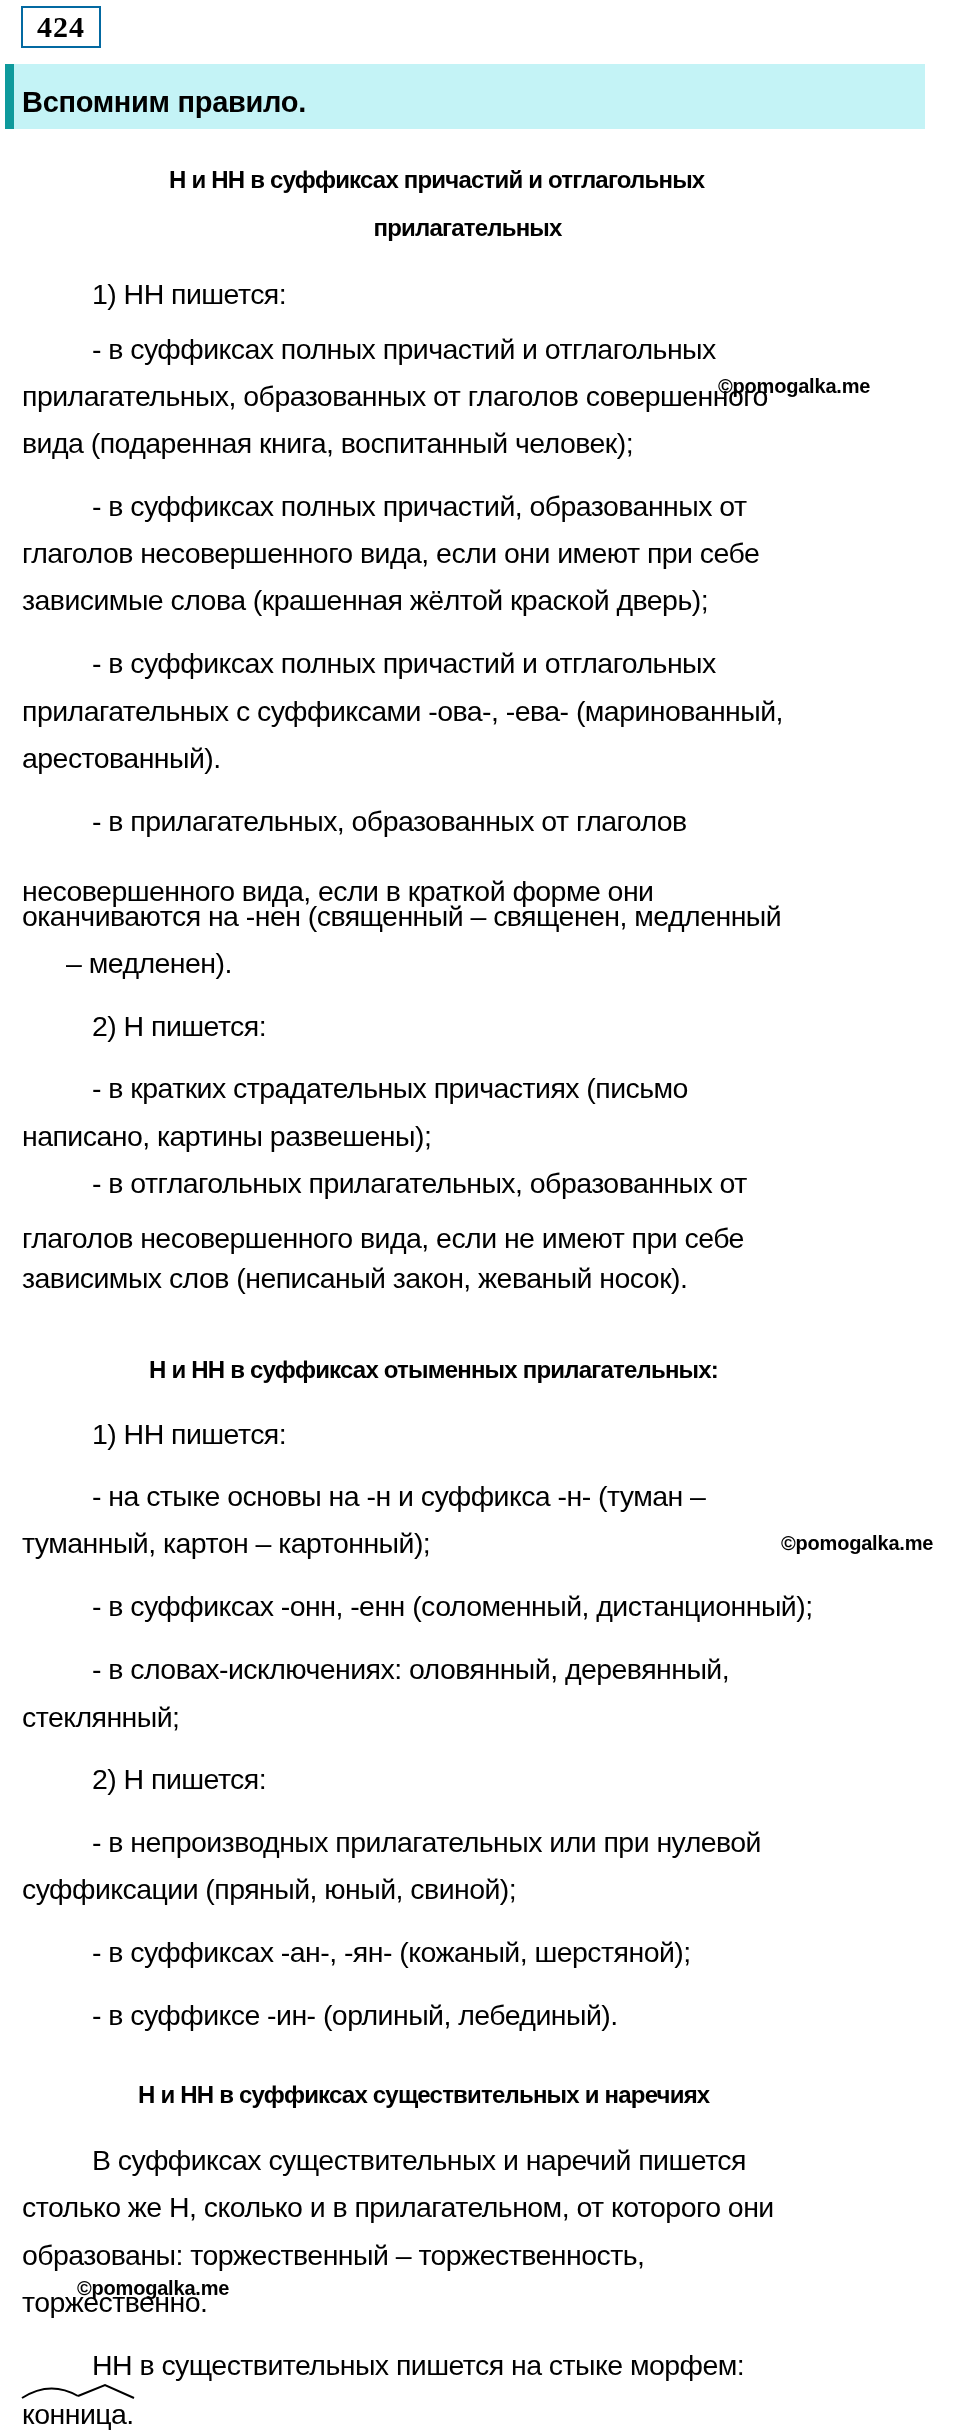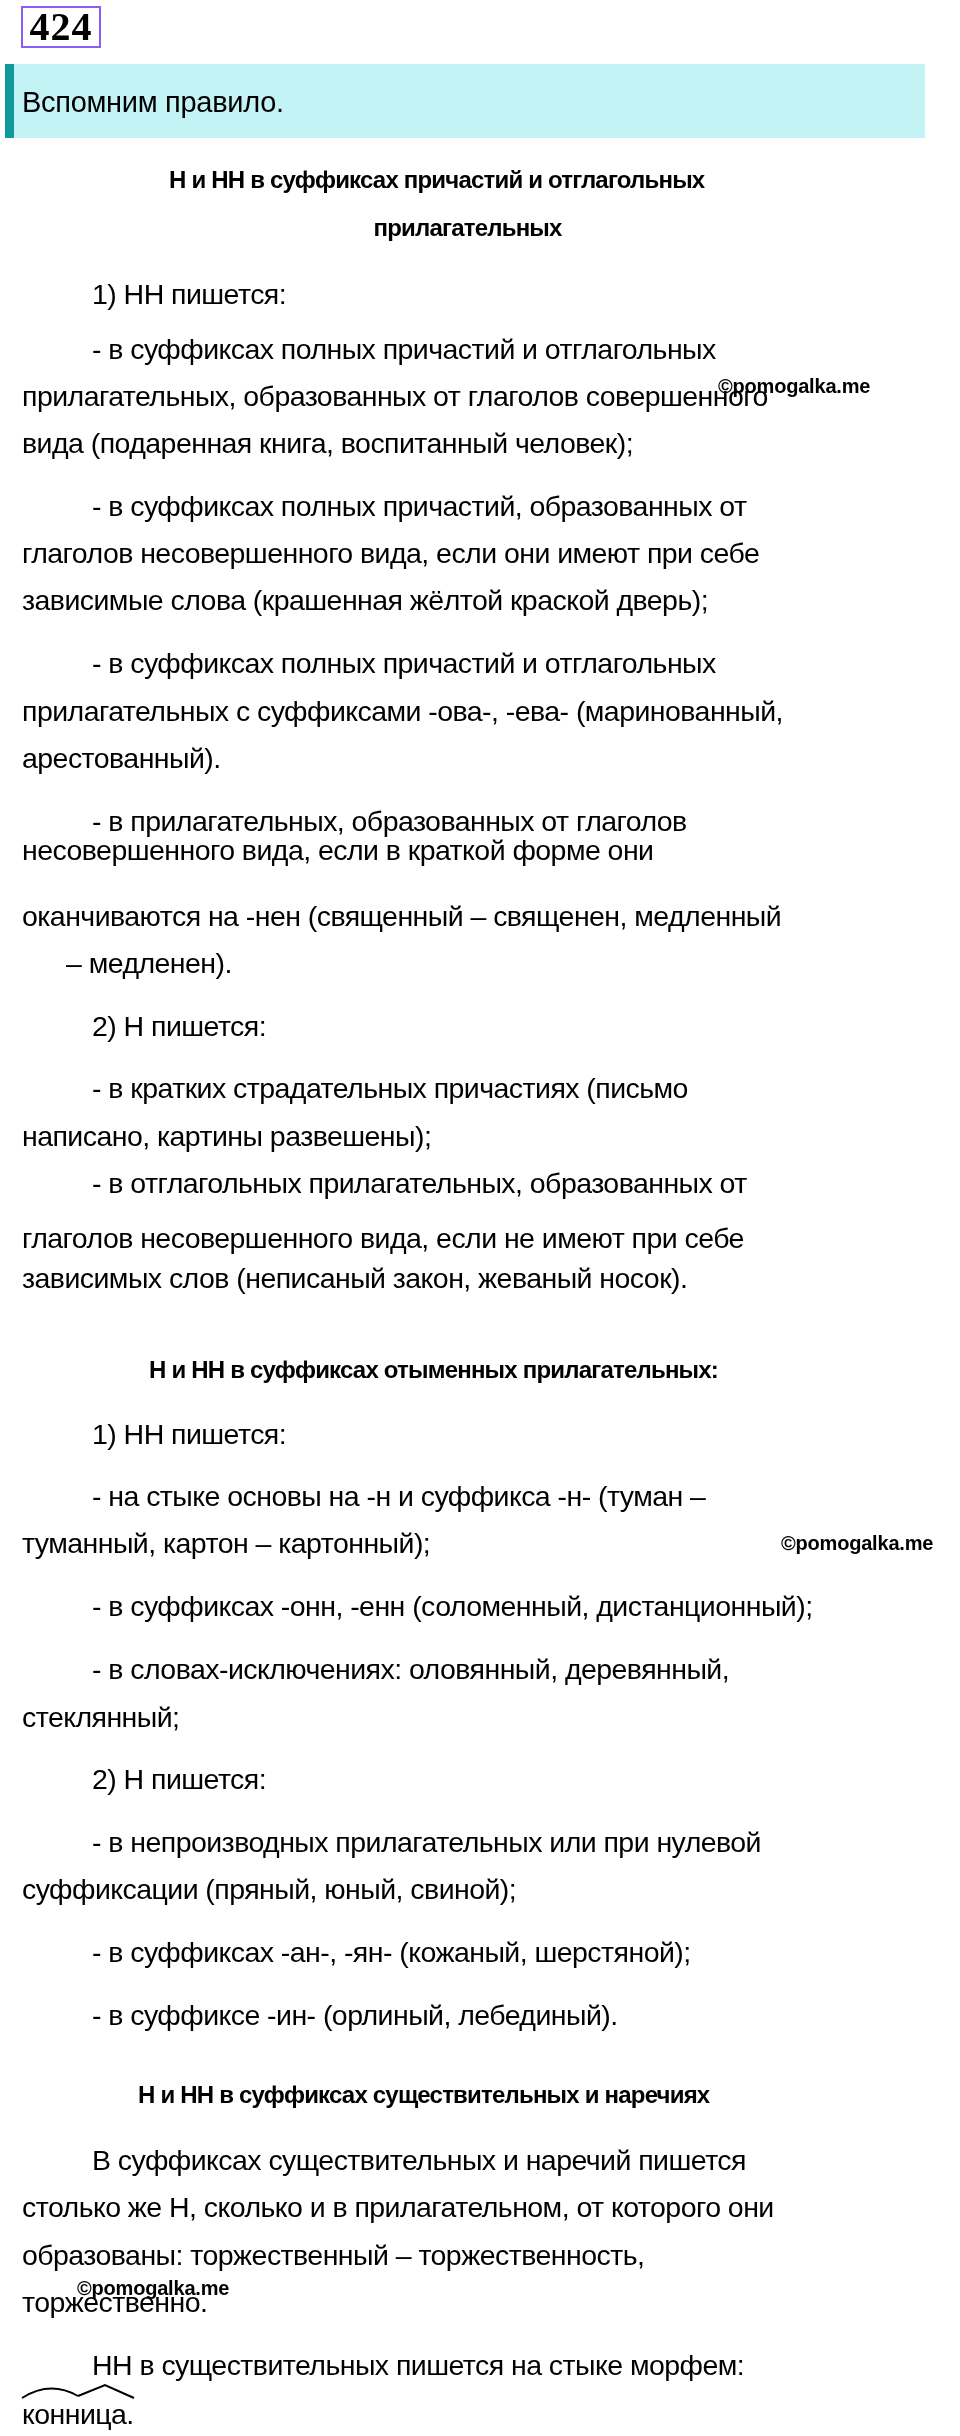--- a/index.html
+++ b/index.html
@@ -1,26 +1,26 @@
 <!DOCTYPE html>
 <html><head>
 <meta charset="utf-8">
 <style>
   html, body { margin: 0; padding: 0; background: #ffffff; }
   body { width: 960px; height: 2436px; position: relative; overflow: hidden;
          font-family: "Liberation Sans", "DejaVu Sans", sans-serif; color: #000; }
   .task-number {
     position: absolute; left: 21px; top: 6px; width: 76px; height: 38px;
-    border: 2px solid #8b5cf6; box-sizing: content-box;
+    border: 2px solid #0369a1; box-sizing: content-box;
     font-family: "Liberation Serif", "DejaVu Serif", serif; font-weight: bold;
-    font-size: 40px; line-height: 38px; text-align: center; letter-spacing: 1px;
+    font-size: 30px; line-height: 38px; text-align: center; letter-spacing: 1px;
   }
   .banner {
-    position: absolute; left: 5px; top: 64px; width: 920px; height: 74px;
-    background: #c4f3f6; border-left: 9px solid #0e9a9c; box-sizing: border-box;
+    position: absolute; left: 5px; top: 64px; width: 920px; height: 65px;
+    background: #c4f3f6; border-left: 9px solid #0e9a9c; box-sizing: border-box; font-weight: bold;
   }
   .banner-text {
     position: absolute; left: 8px; top: 20px; font-size: 29px; line-height: 36px;
     white-space: nowrap; letter-spacing: -0.3px;
   }
   .line {
     position: absolute; white-space: nowrap; font-size: 28.5px; line-height: 34px;
     letter-spacing: -0.55px;
   }
   .line.body { left: 22px; }
@@ -48,21 +48,21 @@
     <div class="line indent" style="top: 332px;">- в суффиксах полных причастий и отглагольных</div>
     <div class="line body" style="top: 379px;">прилагательных, образованных от глаголов совершенного</div>
     <div class="line body" style="top: 426px;">вида (подаренная книга, воспитанный человек);</div>
     <div class="line indent" style="top: 489px;">- в суффиксах полных причастий, образованных от</div>
     <div class="line body" style="top: 536px;">глаголов несовершенного вида, если они имеют при себе</div>
     <div class="line body" style="top: 583px;">зависимые слова (крашенная жёлтой краской дверь);</div>
     <div class="line indent" style="top: 646px;">- в суффиксах полных причастий и отглагольных</div>
     <div class="line body" style="top: 694px;">прилагательных с суффиксами -ова-, -ева- (маринованный,</div>
     <div class="line body" style="top: 741px;">арестованный).</div>
     <div class="line indent" style="top: 804px;">- в прилагательных, образованных от глаголов</div>
-    <div class="line body" style="top: 833px;">несовершенного вида, если в краткой форме они</div>
+    <div class="line body" style="top: 874px;">несовершенного вида, если в краткой форме они</div>
     <div class="line body" style="top: 899px;">оканчиваются на -нен (священный – священен, медленный</div>
     <div class="line body" style="top: 946px; margin-left: 44px;">– медленен).</div>
     <div class="line indent" style="top: 1009px;">2) Н пишется:</div>
     <div class="line indent" style="top: 1071px;">- в кратких страдательных причастиях (письмо</div>
     <div class="line body" style="top: 1119px;">написано, картины развешены);</div>
     <div class="line indent" style="top: 1166px;">- в отглагольных прилагательных, образованных от</div>
     <div class="line body" style="top: 1221px;">глаголов несовершенного вида, если не имеют при себе</div>
     <div class="line body" style="top: 1261px;">зависимых слов (неписаный закон, жеваный носок).</div>
     <div class="line heading" style="top: 1353px; width: auto; left: 149px;">Н и НН в суффиксах отыменных прилагательных:</div>
     <div class="line indent" style="top: 1417px;">1) НН пишется:</div>

